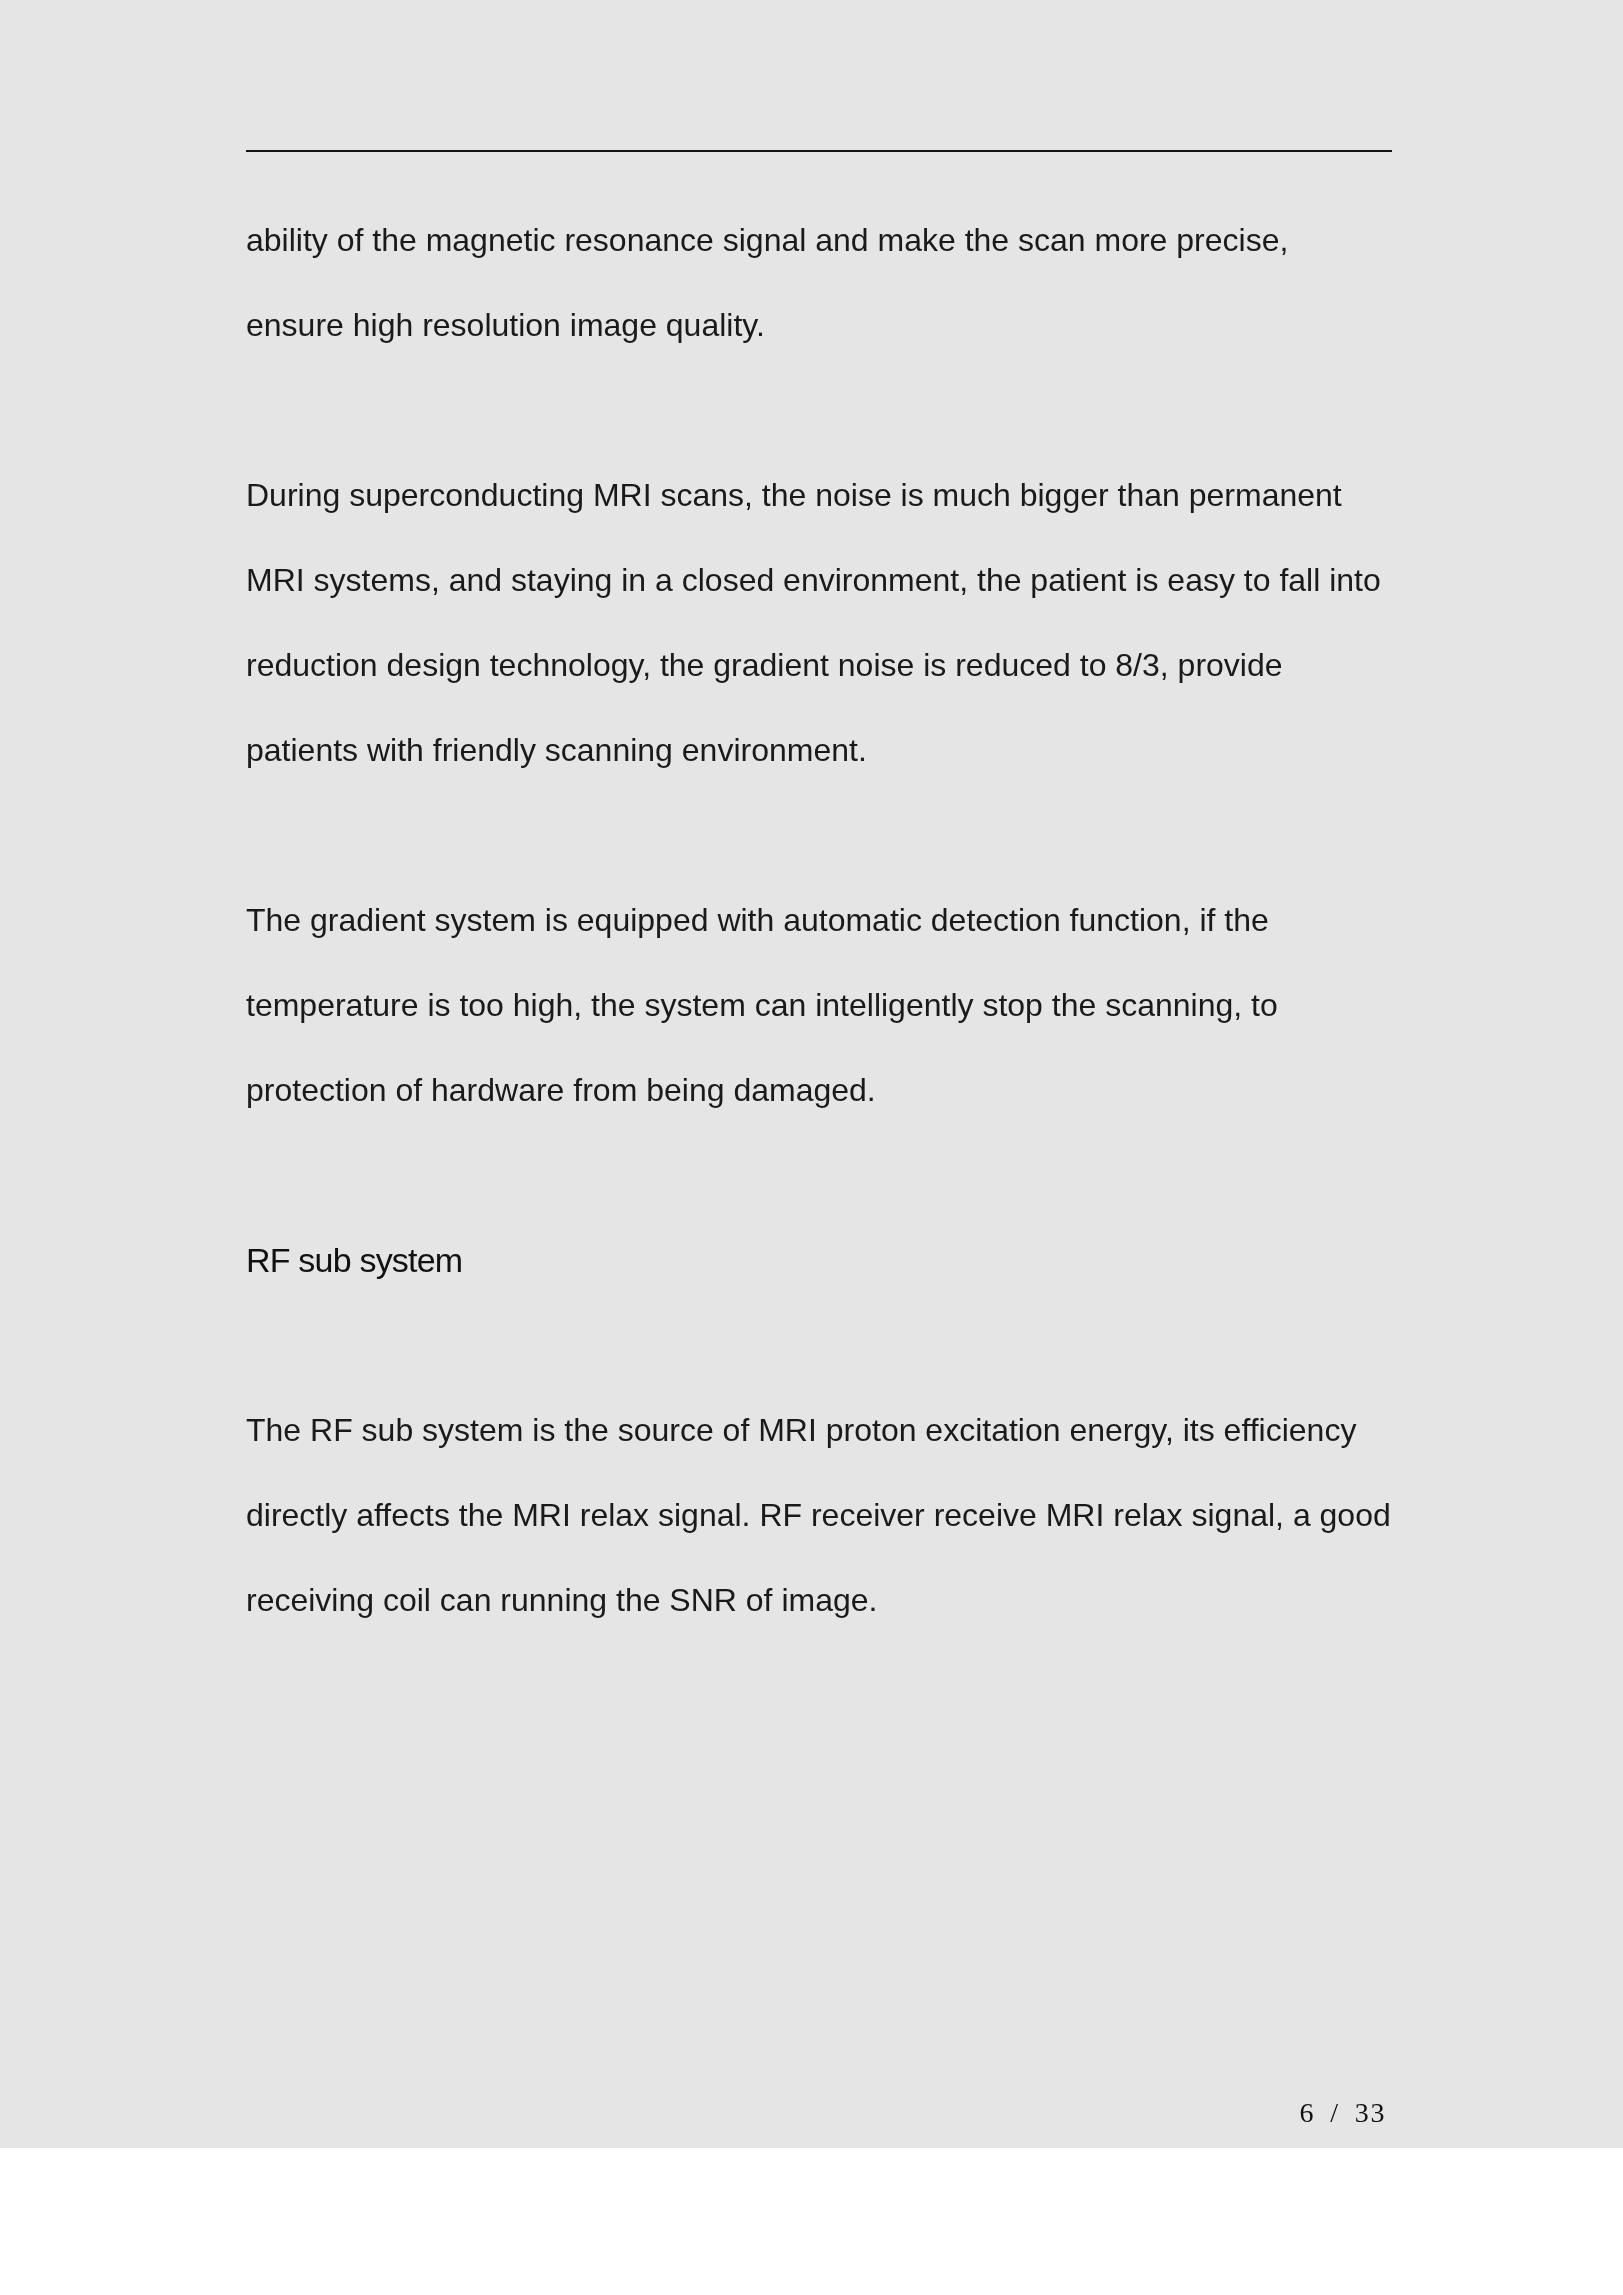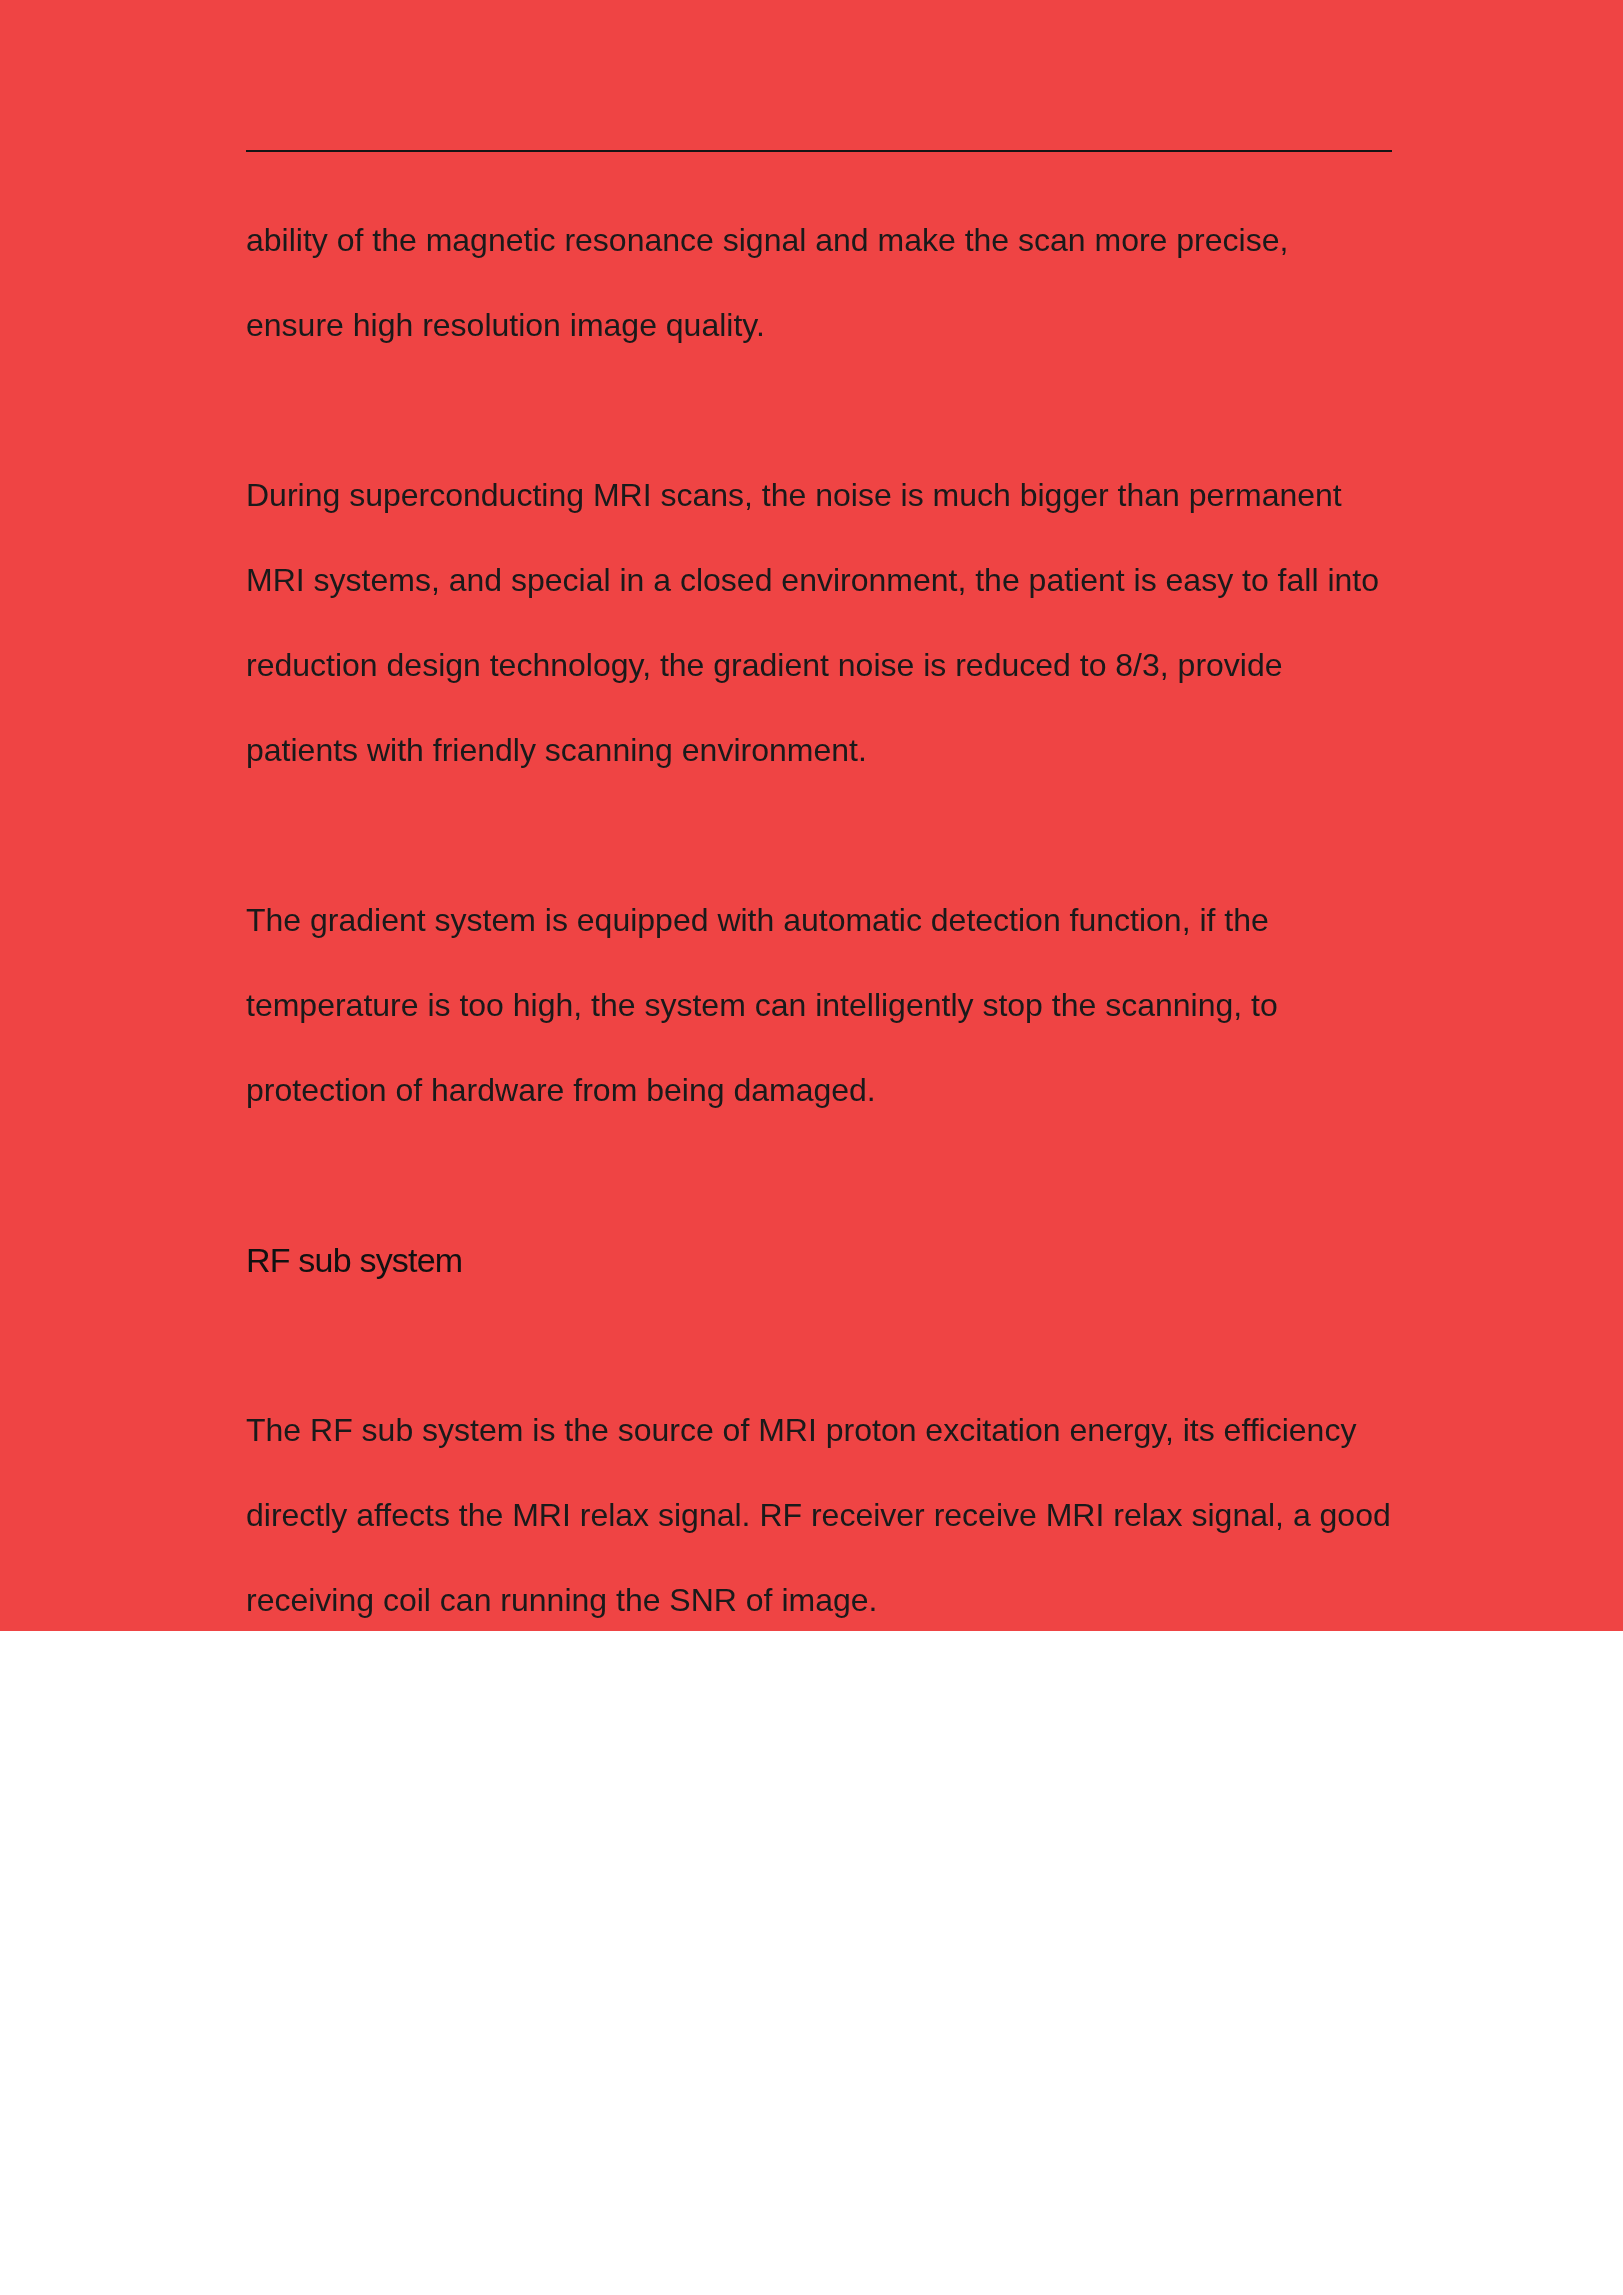--- a/index.html
+++ b/index.html
@@ -3,22 +3,22 @@
 <meta charset="utf-8">
 <style>
   html, body {
     margin: 0;
     padding: 0;
     background: #ffffff;
   }
   .page {
     position: relative;
     width: 1624px;
-    height: 1631px;
-    background: #ef4444;
+    height: 2148px;
+    background: #e5e5e5;
     overflow: hidden;
     font-family: "Liberation Sans", sans-serif;
   }
   .header-rule {
     position: absolute;
     left: 246px;
     top: 150px;
     width: 1146px;
     height: 2.4px;
     background: #151515;
@@ -74,21 +74,21 @@
 
   <div class="content">
 
     <div class="block first">
       <div class="body-line">ability of the magnetic resonance signal and make the scan more precise,</div>
       <div class="body-line">ensure high resolution image quality.</div>
     </div>
 
     <div class="block">
       <div class="body-line">During superconducting MRI scans, the noise is much bigger than permanent</div>
-      <div class="body-line">MRI systems, and special in a closed environment, the patient is easy to fall into</div>
+      <div class="body-line">MRI systems, and staying in a closed environment, the patient is easy to fall into</div>
       <div class="body-line">reduction design technology, the gradient noise is reduced to 8/3, provide</div>
       <div class="body-line">patients with friendly scanning environment.</div>
     </div>
 
     <div class="block">
       <div class="body-line">The gradient system is equipped with automatic detection function, if the</div>
       <div class="body-line">temperature is too high, the system can intelligently stop the scanning, to</div>
       <div class="body-line">protection of hardware from being damaged.</div>
     </div>
 

